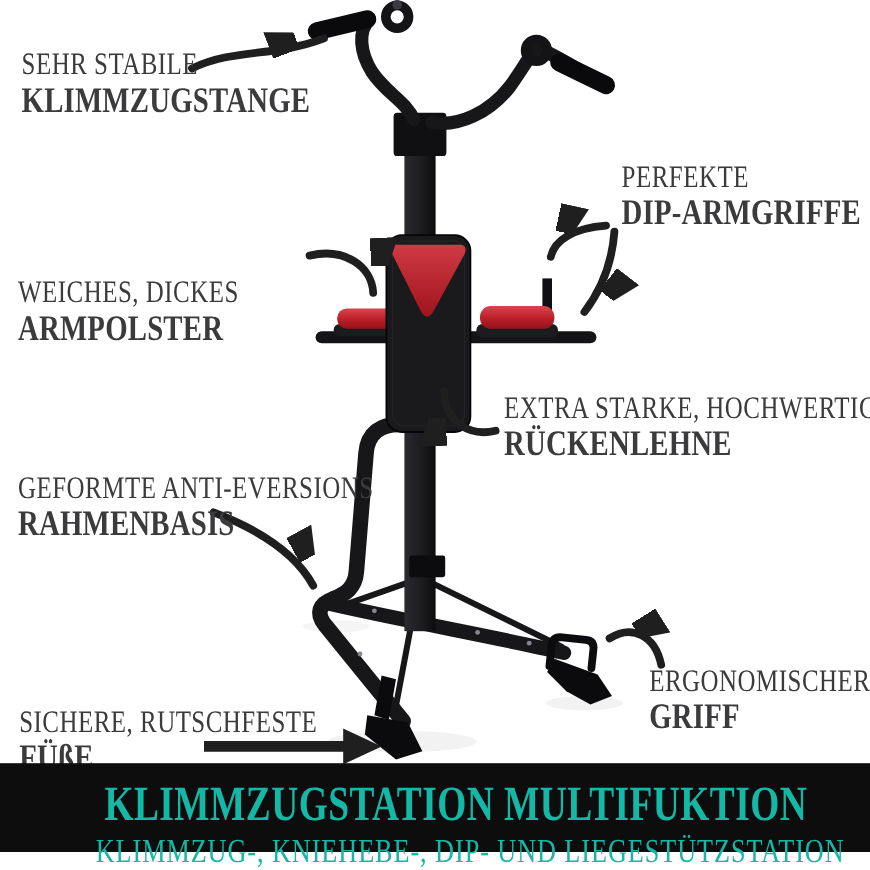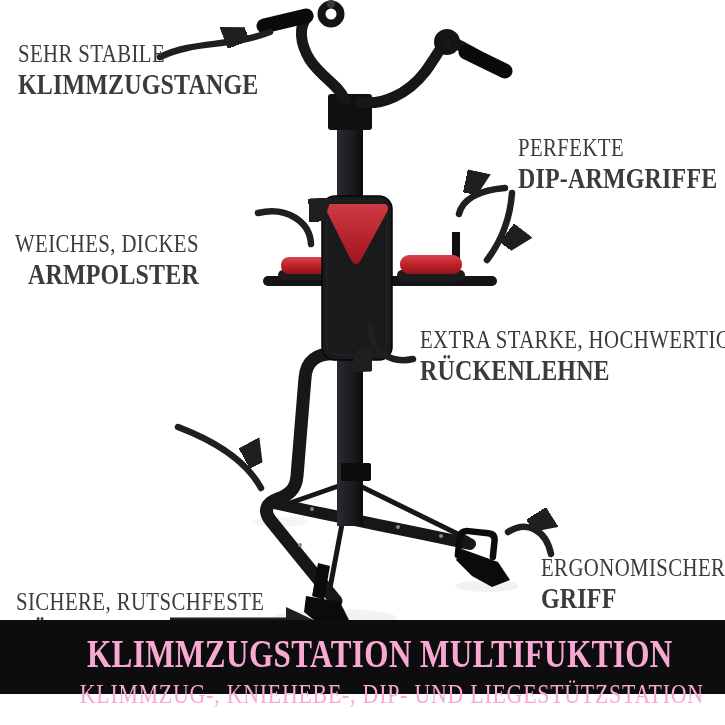--- a/index.html
+++ b/index.html
@@ -6,22 +6,22 @@
   .stage{
     position:relative;width:725px;height:725px;overflow:hidden;background:#ffffff;
     font-family:Liberation Serif, serif;
   }
   .machine-svg{position:absolute;left:0;top:0;}
   .callout{position:absolute;color:#3b3b3d;line-height:1.08;}
   .cond{transform:scaleX(.8);transform-origin:0 0;white-space:nowrap;}
   .callout .l1{display:block;font-size:26px;font-weight:400;letter-spacing:.5px;}
   .callout .l2{display:block;font-size:30px;font-weight:700;letter-spacing:.2px;}
   .banner{
-    position:absolute;left:0;top:620px;width:725px;height:74px;
-    background:#0d0d0d;color:#f9a8d4;text-align:center;
+    position:absolute;left:0;top:636px;width:725px;height:74px;
+    background:#0d0d0d;color:#14b8a6;text-align:center;
   }
   .banner .title{
     display:block;margin-top:9px;font-size:41px;font-weight:700;letter-spacing:.5px;
     transform:scaleX(.76);transform-origin:50% 0;white-space:nowrap;
   }
   .banner .subtitle{
     display:block;margin-top:1px;font-size:28px;font-weight:400;letter-spacing:1px;
     transform:scaleX(.78);transform-origin:50% 0;white-space:nowrap;
   }
 </style>
@@ -139,34 +139,40 @@
     </div>
   </div>
 
   <div class="callout" style="left:518px;top:134px;">
     <div class="cond">
       <span class="l1">PERFEKTE</span>
       <span class="l2">DIP-ARMGRIFFE</span>
     </div>
   </div>
 
-  <div class="callout" style="left:15px;top:230px;text-align:right;">
+  <div class="callout" style="left:15px;top:230px;">
     <div class="cond">
       <span class="l1">WEICHES, DICKES</span>
       <span class="l2">ARMPOLSTER</span>
     </div>
   </div>
 
   <div class="callout" style="left:420px;top:326px;">
     <div class="cond">
       <span class="l1">EXTRA STARKE, HOCHWERTIGE</span>
       <span class="l2">RÜCKENLEHNE</span>
     </div>
   </div>
 
+  <div class="callout" style="left:15px;top:393px;">
+    <div class="cond">
+      <span class="l1">GEFORMTE ANTI-EVERSIONS</span>
+      <span class="l2">RAHMENBASIS</span>
+    </div>
+  </div>
 
   <div class="callout" style="left:16px;top:560px;margin-top:28px;">
     <div class="cond">
       <span class="l1">SICHERE, RUTSCHFESTE</span>
       <span class="l2">FÜßE</span>
     </div>
   </div>
 
   <div class="callout" style="left:541px;top:554px;">
     <div class="cond">

